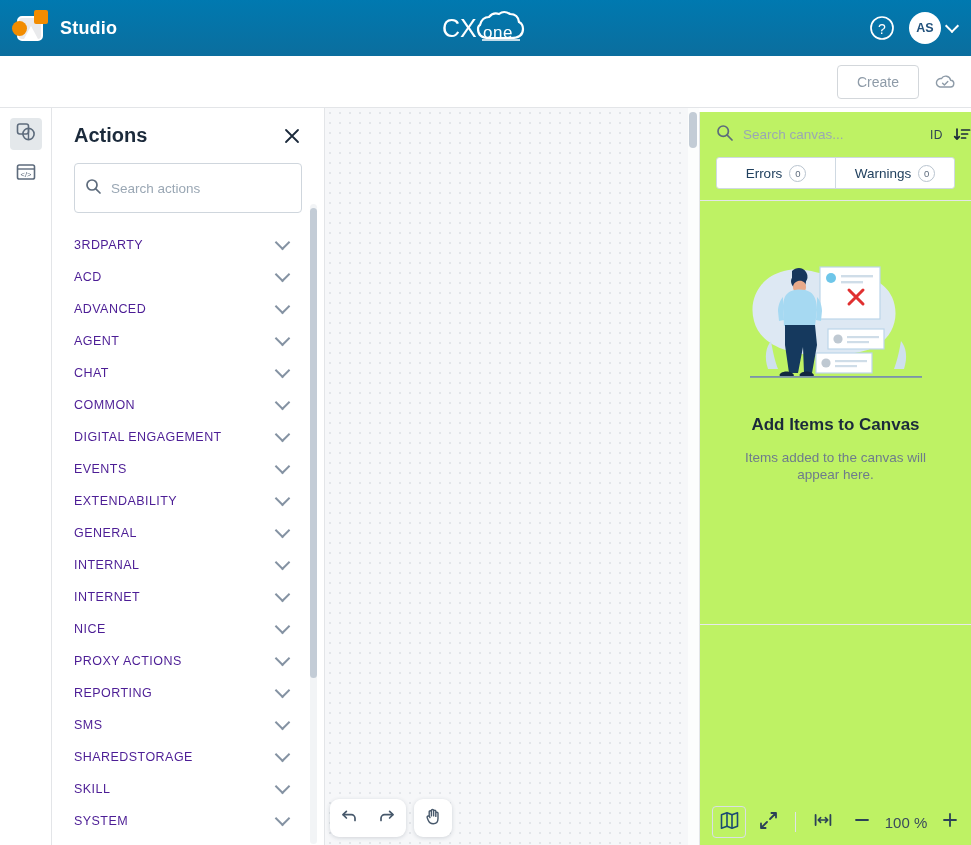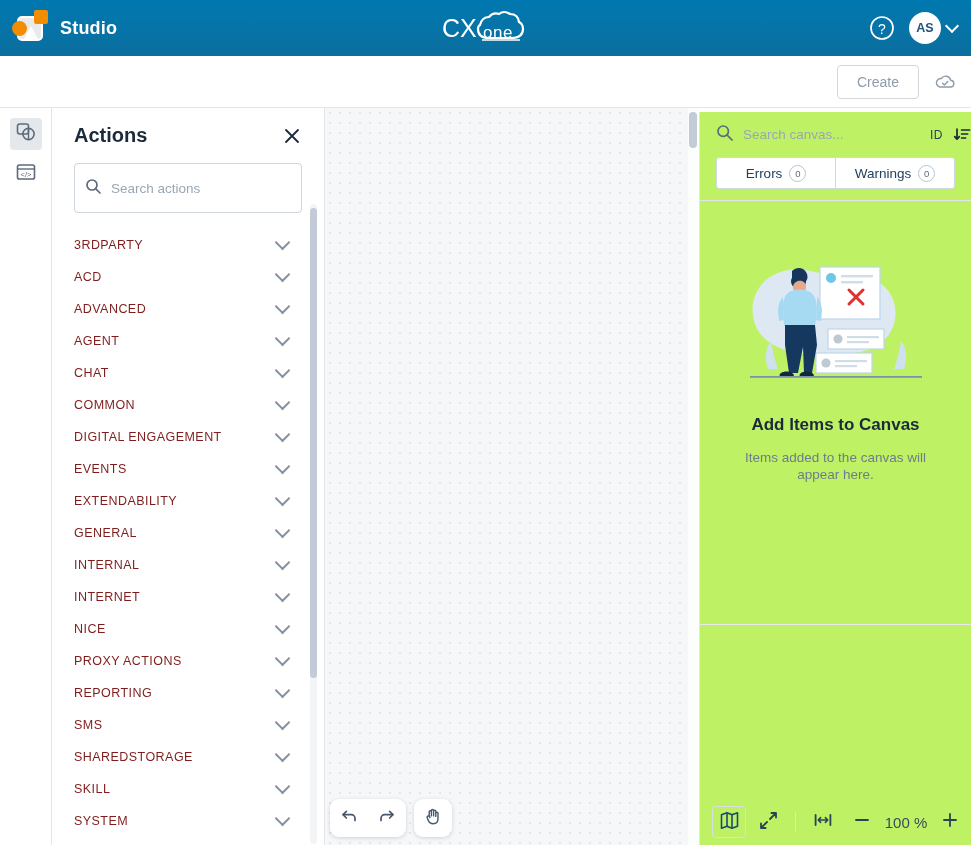--- a/index.html
+++ b/index.html
@@ -114,21 +114,21 @@
   .search-box input::placeholder { color: #9aa7b4; }
 
   .cat-list {
     margin-top: 16px; height: 625px; overflow-y: hidden;
     padding-left: 22px; padding-right: 6px; position: relative;
   }
   .cat-row {
     display: flex; align-items: center; justify-content: space-between;
     height: 32px; cursor: pointer; padding-right: 20px;
   }
-  .cat-label { font-size: 12.5px; color: #7f1d1d; letter-spacing: .45px; }
+  .cat-label { font-size: 12.5px; color: #4c1d95; letter-spacing: .45px; }
   .chev {
     width: 11px; height: 11px; border-right: 2px solid #8593a3; border-bottom: 2px solid #8593a3;
     transform: rotate(45deg); margin-bottom: 5px; margin-right: 10px;
   }
   .panel-scroll {
     position: absolute; right: 7px; top: 100px; width: 7px; height: 470px;
     background: #c3ccd6; border-radius: 4px;
   }
   .panel-track {
     position: absolute; right: 7px; top: 96px; width: 7px; height: 640px;

